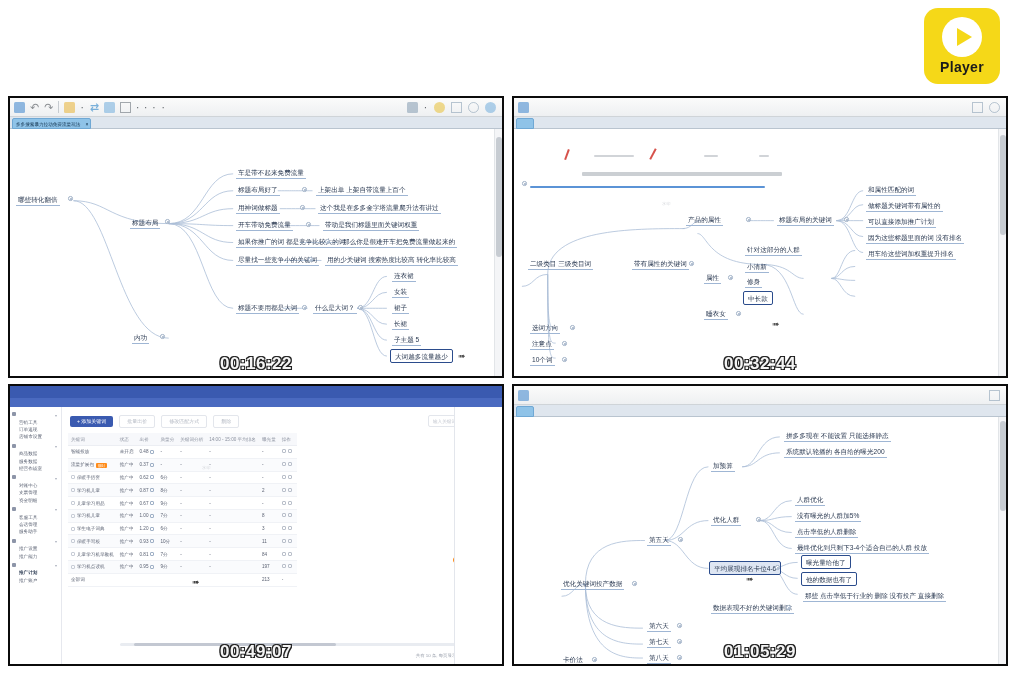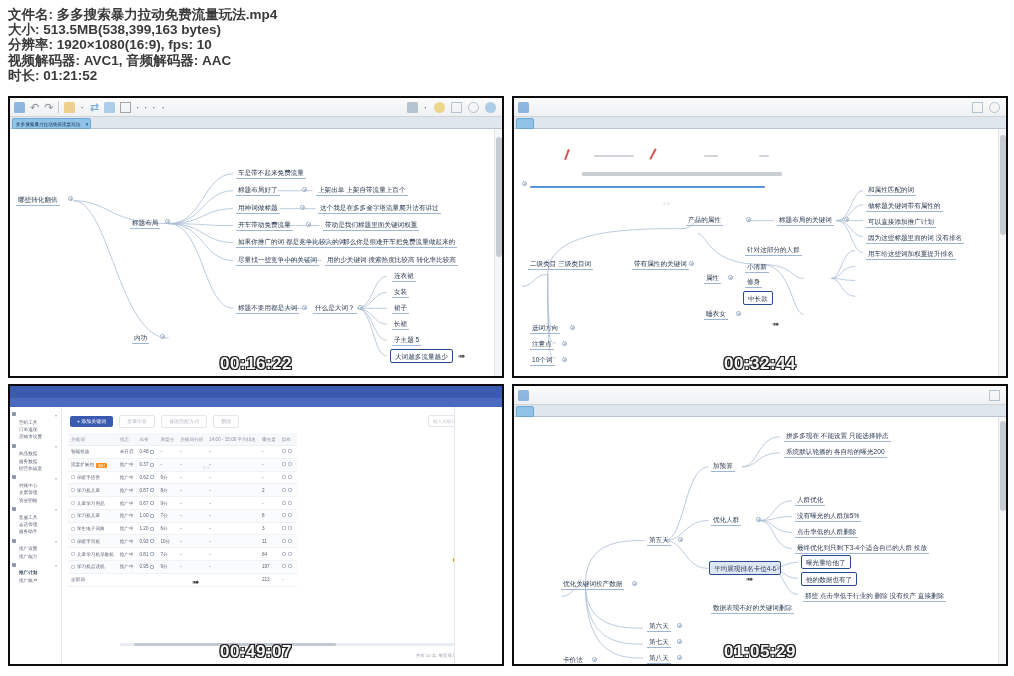--- a/index.html
+++ b/index.html
@@ -206,28 +206,27 @@
   .hscroll { position:absolute; left:58px; right:34px; bottom:18px; height:3px; background:#e9ecf1; border-radius:2px;}
   .hscroll .th { position:absolute; left:4%; width:58%; height:3px; background:#c3c8d2; border-radius:2px;}
 
   .wm { position:absolute; font-size:4px; color:#c9ccd2; letter-spacing:.6px; opacity:.8; }
 </style>
 </head>
 <body>
 
 <div id="root">
 
-  <div class="meta">
-    <div>文件名: 多多搜索暴力拉动免费流量玩法.mp4</div>
-    <div>大小: 513.5MB(538,399,163 bytes)</div>
-    <div>分辨率: 1920×1080(16:9), fps: 10</div>
-    <div>视频解码器: AVC1, 音频解码器: AAC</div>
-    <div>时长: 01:21:52</div>
+
+  <div class="player-badge">
+    <div class="player-circle">
+      <div class="player-tri"></div>
+    </div>
+    <div class="player-label">Player</div>
   </div>
-
 
   <div class="frame" id="f1">
     <div class="mm">
       <div class="mm-toolbar">
         <span class="tb-ico blue"></span>
         <span class="tb-ico arrow">↶</span>
         <span class="tb-ico arrow">↷</span>
         <span class="tb-sep"></span>
         <span class="tb-ico sq"></span>
         <span class="tb-dots">·</span>

